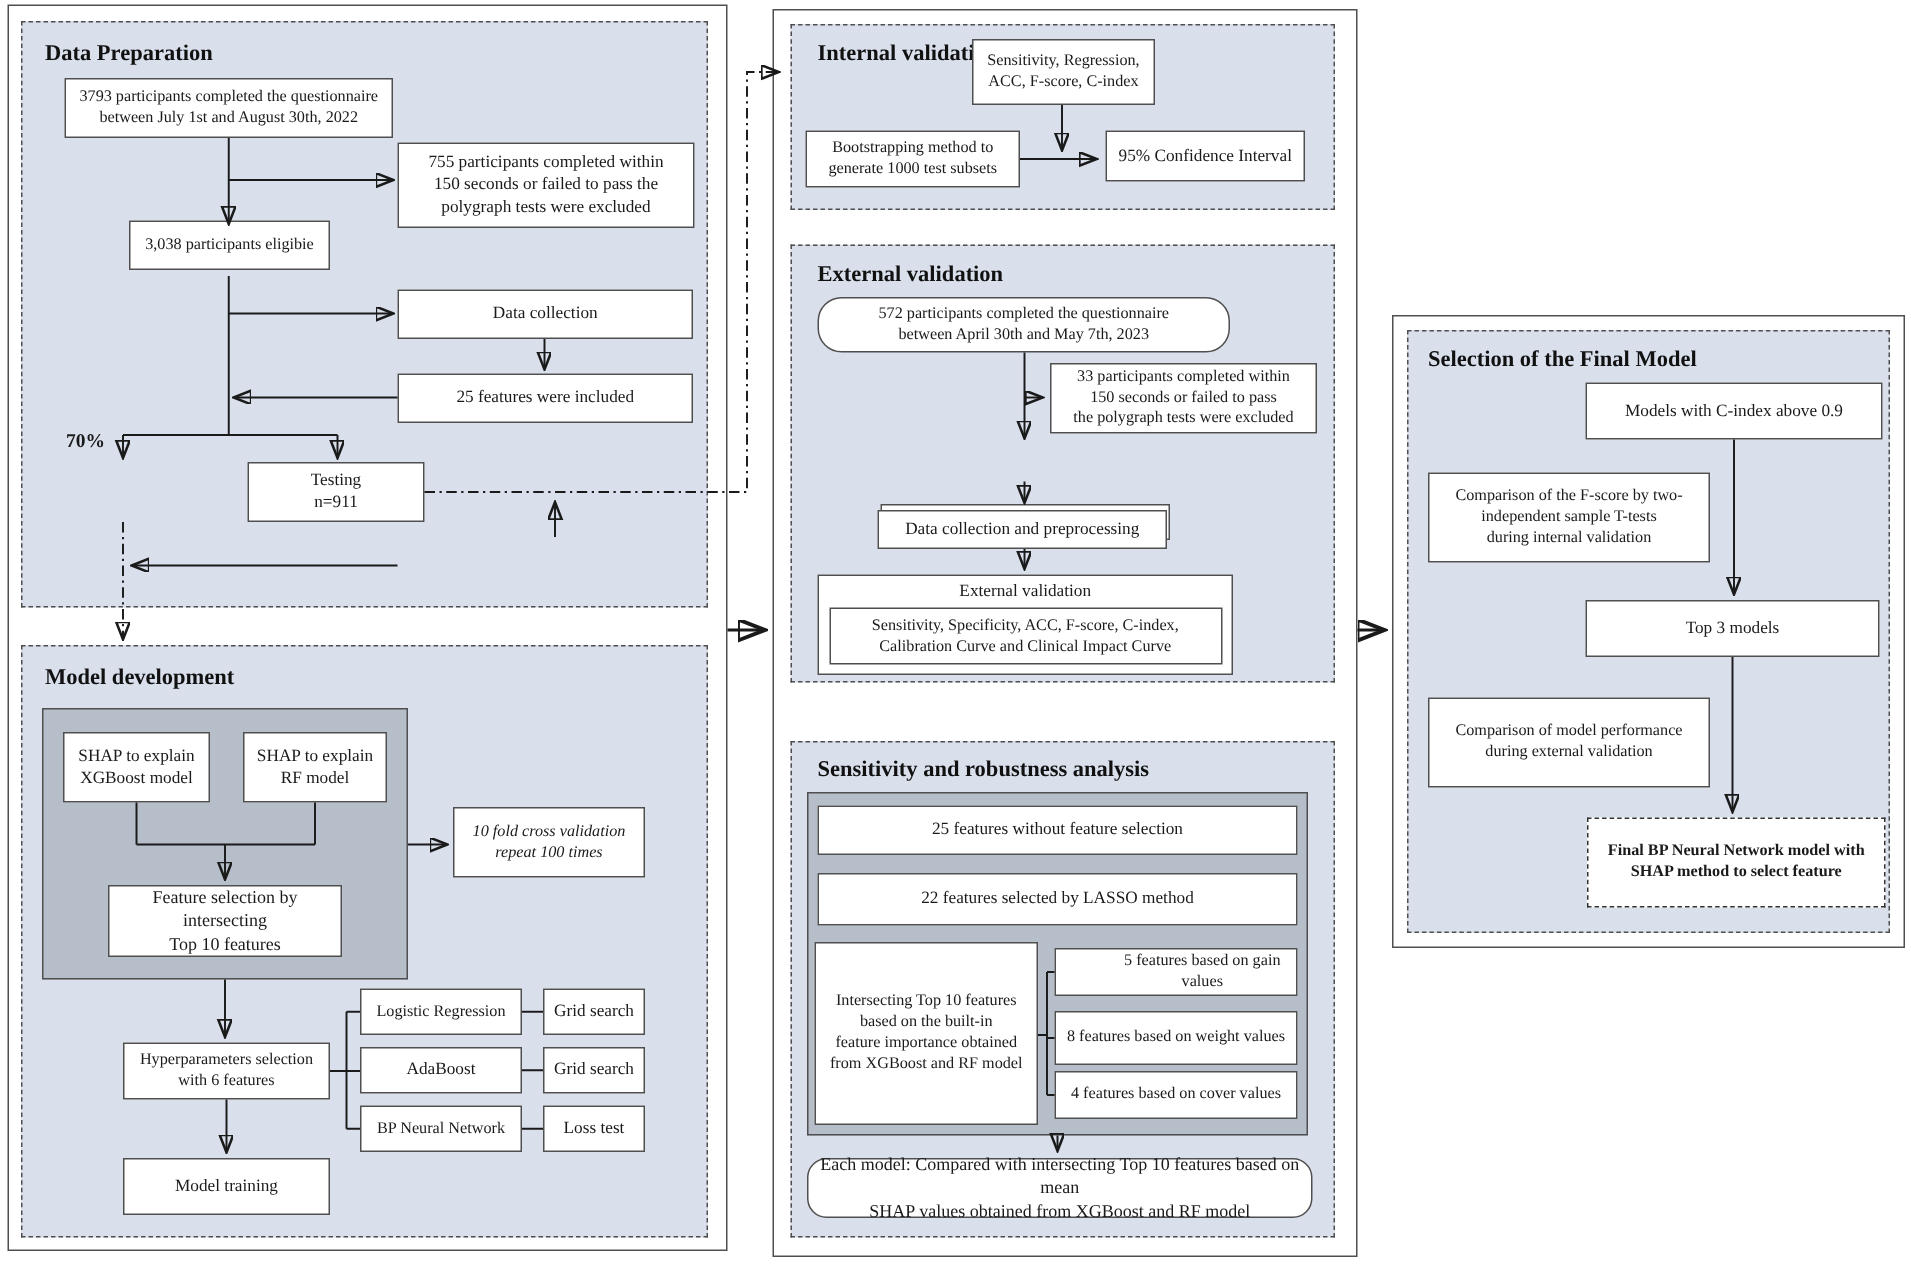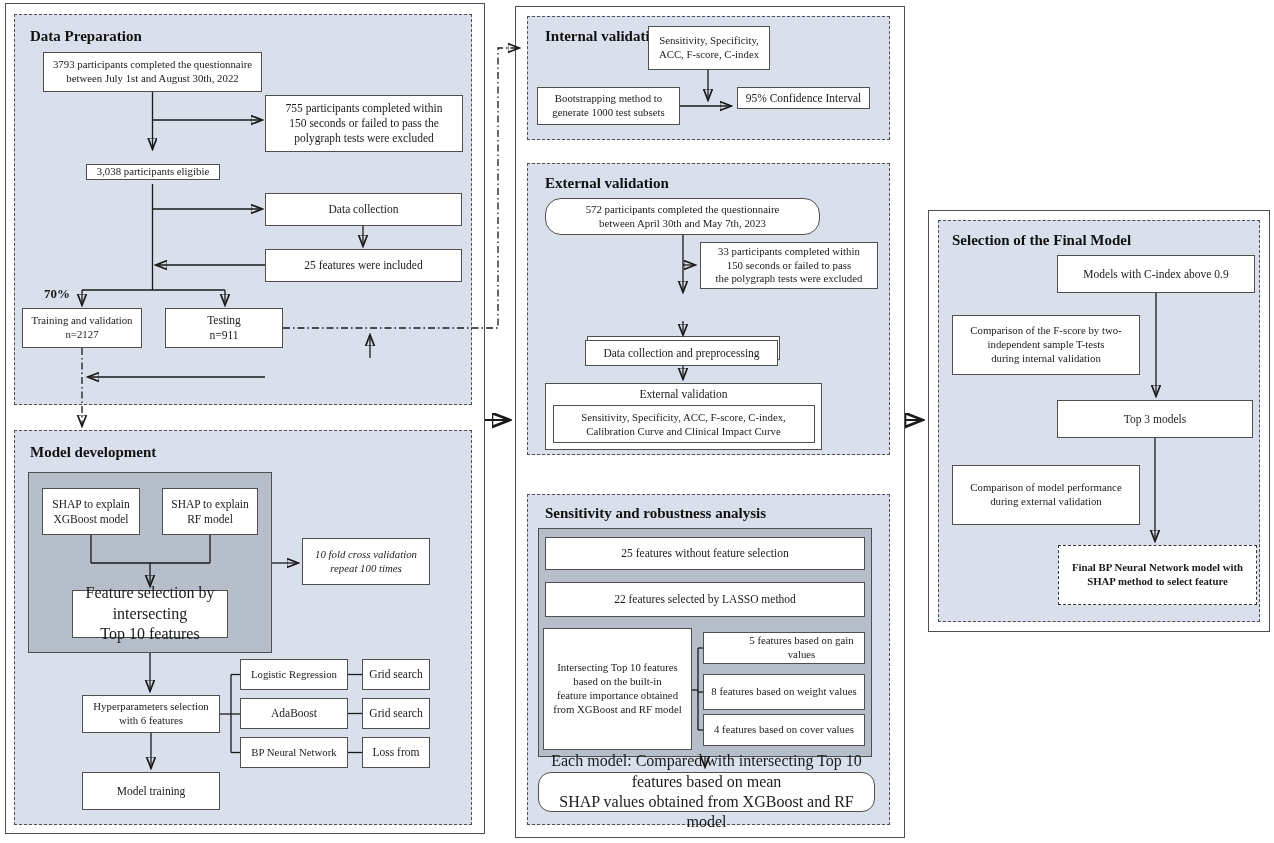--- a/index.html
+++ b/index.html
@@ -10,21 +10,21 @@
   .container-solid{position:absolute;border:1.3px solid #4f4f4f;background:#ffffff;box-sizing:border-box;}
   .container-dashed{position:absolute;border:1.5px dashed #4f4f4f;background:#d9e0ec;box-sizing:border-box;}
   .panel-gray{position:absolute;background:#b6bec9;border:1.2px solid #4f4f4f;box-sizing:border-box;}
   .sec-title{position:absolute;font-weight:bold;font-size:15px;color:#111;white-space:nowrap;}
   .box{
     position:absolute;background:#fff;border:1.2px solid #4f4f4f;box-sizing:border-box;
     display:flex;align-items:center;justify-content:center;
     text-align:center;white-space:pre-line;font-size:11.5px;line-height:1.28;padding:1px 3px;
   }
   .small{font-size:10.8px;}
-  .xsmall{font-size:16px;}
+  .xsmall{font-size:12px;}
   .left-align{justify-content:flex-start;text-align:left;padding-left:7px;}
   .bold{font-weight:bold;}
   .dashdot-border{border:1.5px dashed #333;}
   .pct{position:absolute;font-weight:bold;font-size:13px;}
   .composite{flex-direction:column;justify-content:flex-start;padding-top:3px;}
   .composite .inner{
     position:relative;margin-top:3px;background:#fff;border:1.1px solid #4f4f4f;box-sizing:border-box;
     display:flex;align-items:center;justify-content:center;text-align:center;white-space:pre-line;line-height:1.3;
   }
   svg.overlay{position:absolute;left:0;top:0;pointer-events:none;}
@@ -39,27 +39,25 @@
 
   <div class="container-solid" style="left:5px;top:3px;width:480px;height:831px;"></div>
   <div class="container-dashed" style="left:14px;top:14px;width:458px;height:391px;"></div>
   <div class="sec-title" style="left:30px;top:28px;">Data Preparation</div>
 
   <div class="box small" style="left:43px;top:52px;width:219px;height:40px;">3793 participants completed the questionnaire
 between July 1st and August 30th, 2022</div>
   <div class="box" style="left:265px;top:95px;width:198px;height:57px;">755 participants completed within
 150 seconds or failed to pass the
 polygraph tests were excluded</div>
-  <div class="box small" style="left:86px;top:164px;width:134px;height:16px;">3,038 participants eligibie</div>
+  <div class="box small" style="left:86px;top:147px;width:134px;height:33px;">3,038 participants eligibie</div>
   <div class="box" style="left:265px;top:193px;width:197px;height:33px;">Data collection</div>
   <div class="box" style="left:265px;top:249px;width:197px;height:33px;">25 features were included</div>
   <div class="pct" style="left:44px;top:286px;">70%</div>
   <div class="pct" style="left:237px;top:286px;margin-top:28px;">30%</div>
-  <div class="box small" style="left:22px;top:308px;width:120px;height:40px;">Training and validation
-n=2127</div>
   <div class="box" style="left:165px;top:308px;width:118px;height:40px;">Testing
 n=911</div>
 
   <div class="container-dashed" style="left:14px;top:430px;width:458px;height:395px;"></div>
   <div class="sec-title" style="left:30px;top:444px;">Model development</div>
   <div class="panel-gray" style="left:28px;top:472px;width:244px;height:181px;"></div>
   <div class="box" style="left:42px;top:488px;width:98px;height:47px;">SHAP  to explain
 XGBoost model</div>
   <div class="box" style="left:162px;top:488px;width:96px;height:47px;">SHAP  to explain
 RF model</div>
@@ -67,31 +65,31 @@
 repeat 100 times</div>
   <div class="box xsmall" style="left:72px;top:590px;width:156px;height:48px;">Feature selection by intersecting
 Top 10 features</div>
   <div class="box small" style="left:82px;top:695px;width:138px;height:38px;">Hyperparameters selection
 with 6 features</div>
   <div class="box small" style="left:240px;top:659px;width:108px;height:31px;">Logistic Regression</div>
   <div class="box" style="left:362px;top:659px;width:68px;height:31px;">Grid search</div>
   <div class="box" style="left:240px;top:698px;width:108px;height:31px;">AdaBoost</div>
   <div class="box" style="left:362px;top:698px;width:68px;height:31px;">Grid search</div>
   <div class="box small" style="left:240px;top:737px;width:108px;height:31px;">BP Neural Network</div>
-  <div class="box" style="left:362px;top:737px;width:68px;height:31px;">Loss from</div>
+  <div class="box" style="left:362px;top:737px;width:68px;height:31px;">Loss test</div>
   <div class="box" style="left:82px;top:772px;width:138px;height:38px;">Model training</div>
 
   <div class="container-solid" style="left:515px;top:6px;width:390px;height:832px;"></div>
   <div class="container-dashed" style="left:527px;top:16px;width:363px;height:124px;"></div>
   <div class="sec-title" style="left:545px;top:28px;">Internal validation</div>
-  <div class="box small" style="left:648px;top:26px;width:122px;height:44px;">Sensitivity, Specificity,
+  <div class="box small" style="left:648px;top:26px;width:122px;height:44px;">Sensitivity, Regression,
 ACC, F-score, C-index</div>
   <div class="box small" style="left:537px;top:87px;width:143px;height:38px;">Bootstrapping method to
 generate 1000 test subsets</div>
-  <div class="box" style="left:737px;top:87px;width:133px;height:22px;">95% Confidence Interval</div>
+  <div class="box" style="left:737px;top:87px;width:133px;height:34px;">95% Confidence Interval</div>
 
   <div class="container-dashed" style="left:527px;top:163px;width:363px;height:292px;"></div>
   <div class="sec-title" style="left:545px;top:175px;">External validation</div>
   <div class="box small" style="left:545px;top:198px;width:275px;height:37px;border-radius:16px;">572 participants completed the questionnaire
 between April 30th and May 7th, 2023</div>
   <div class="box small" style="left:700px;top:242px;width:178px;height:47px;">33 participants completed within
 150 seconds or failed to pass
 the polygraph tests were excluded</div>
   <div class="box" style="left:587px;top:297px;width:193px;height:24px;margin-top:39px;">539 participants eligibie</div>
   <div class="box" style="left:585px;top:340px;width:193px;height:26px;">Data collection and  preprocessing</div>

